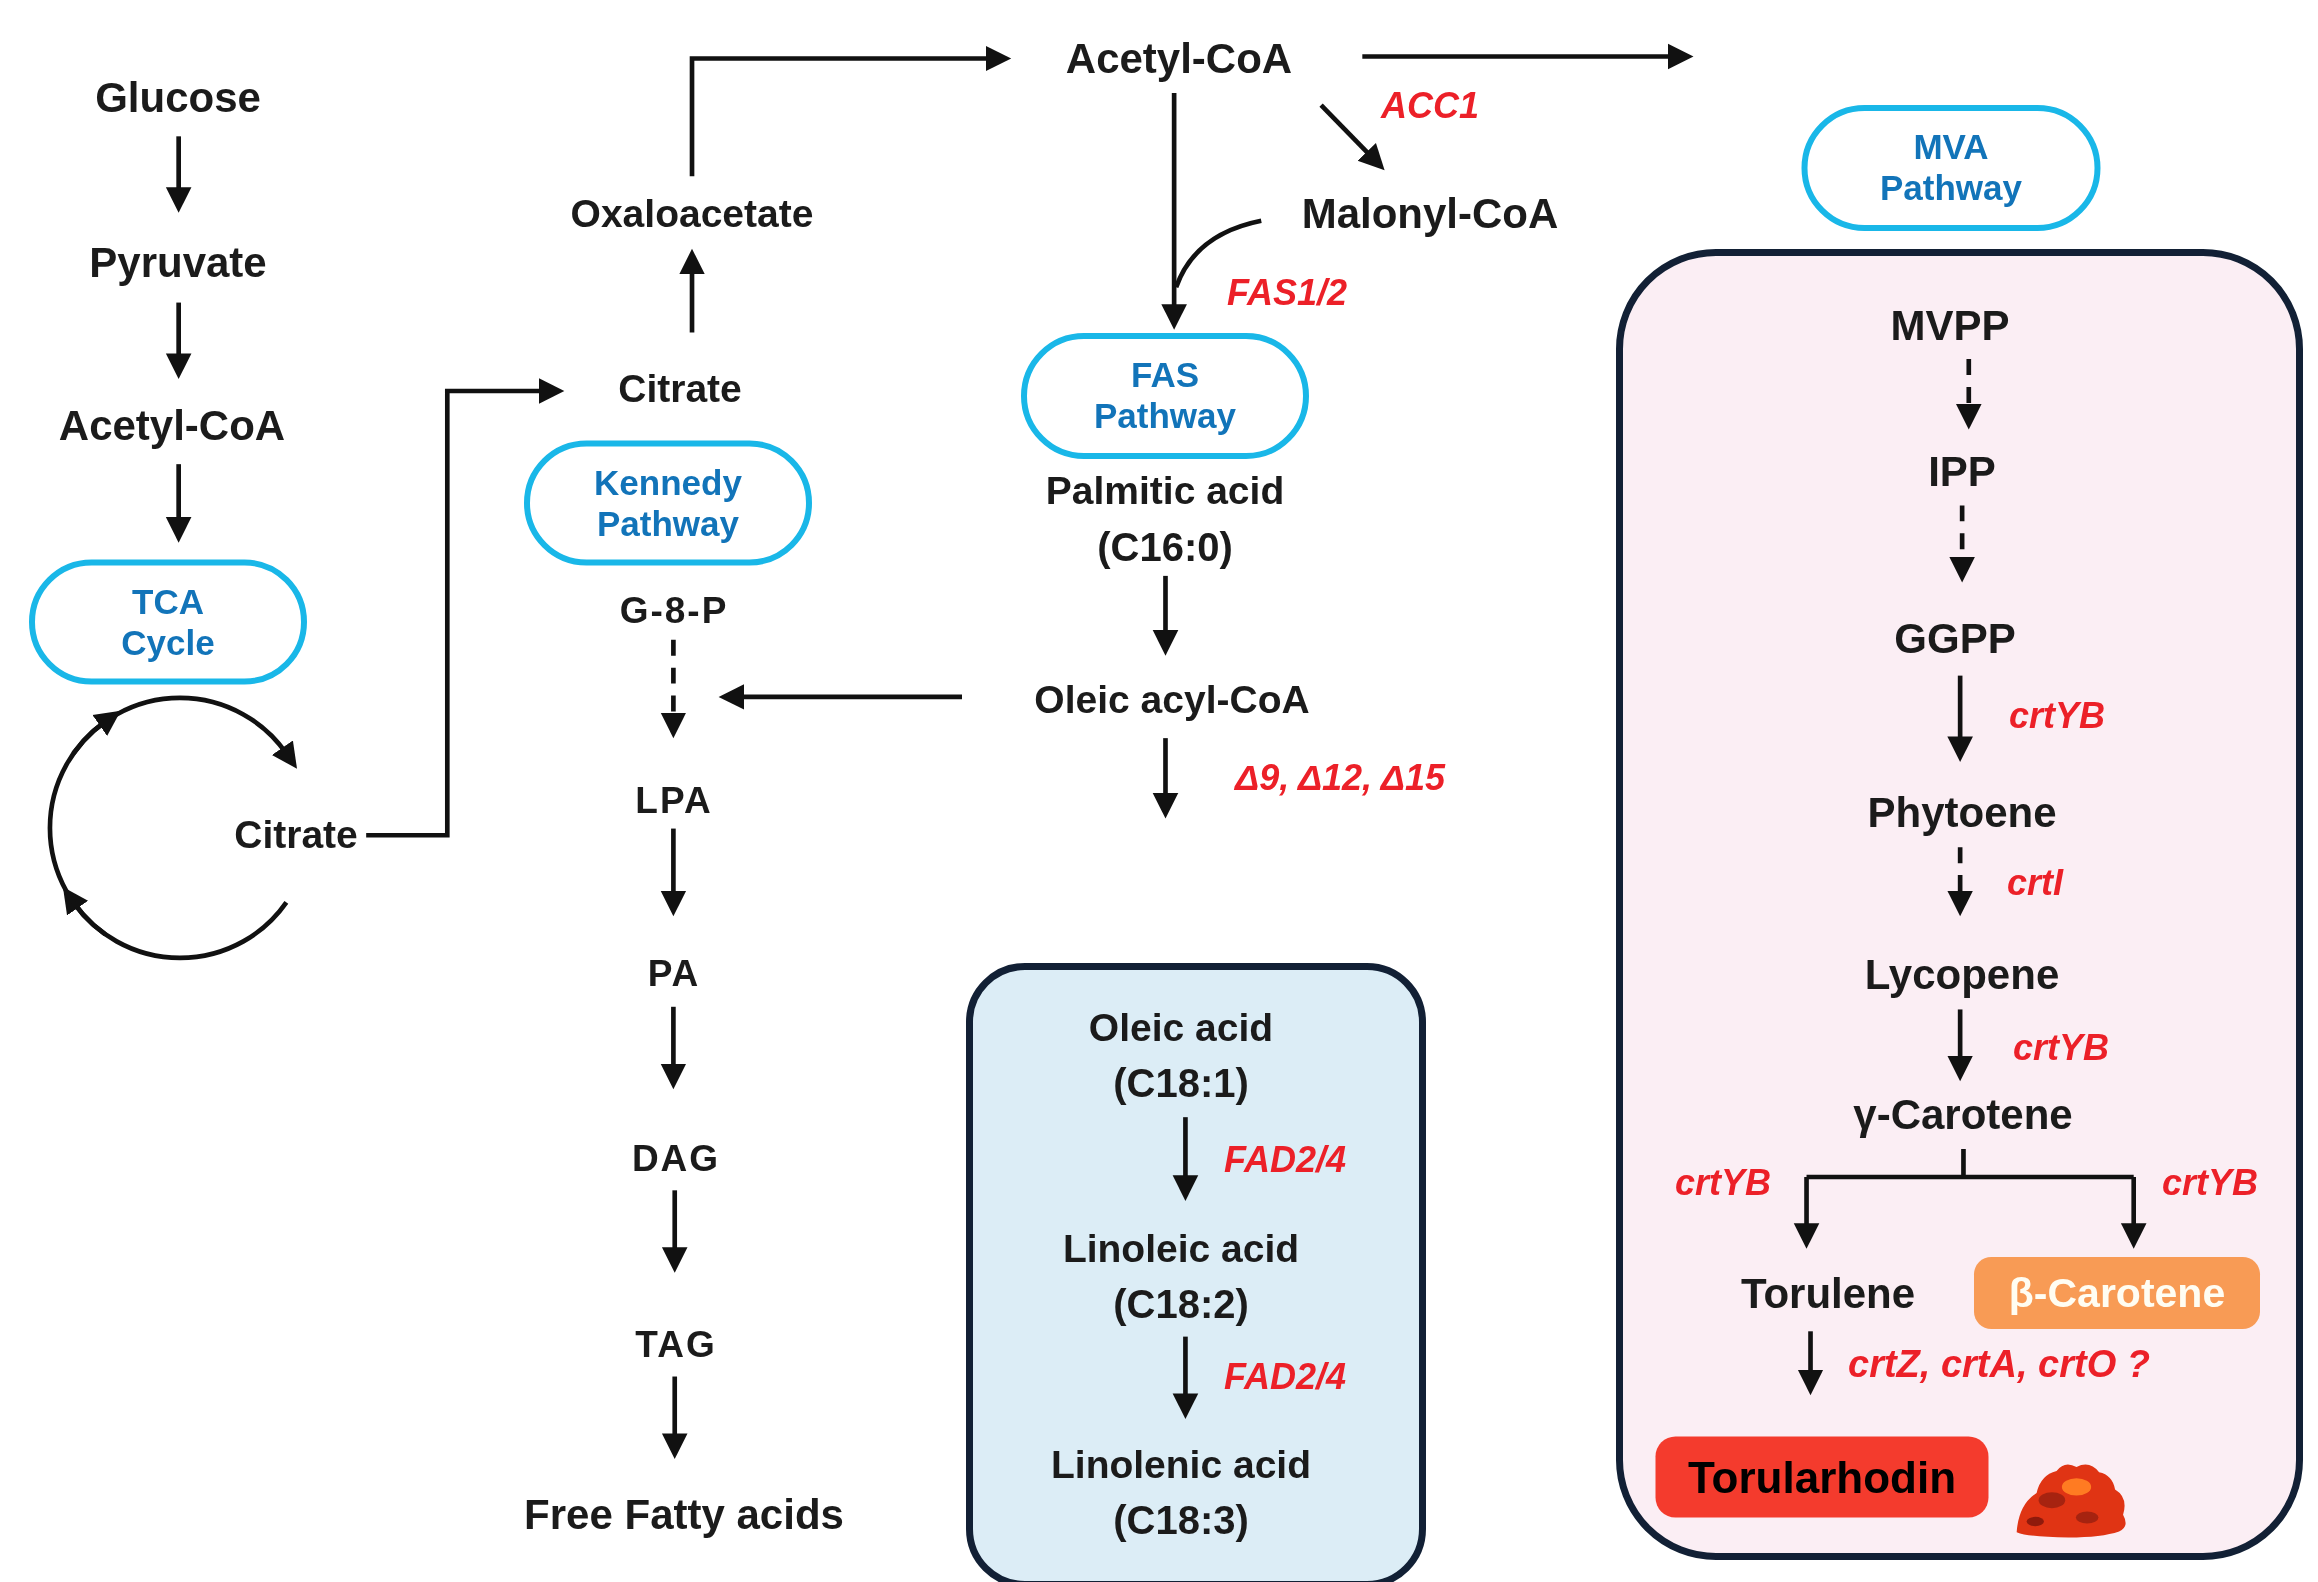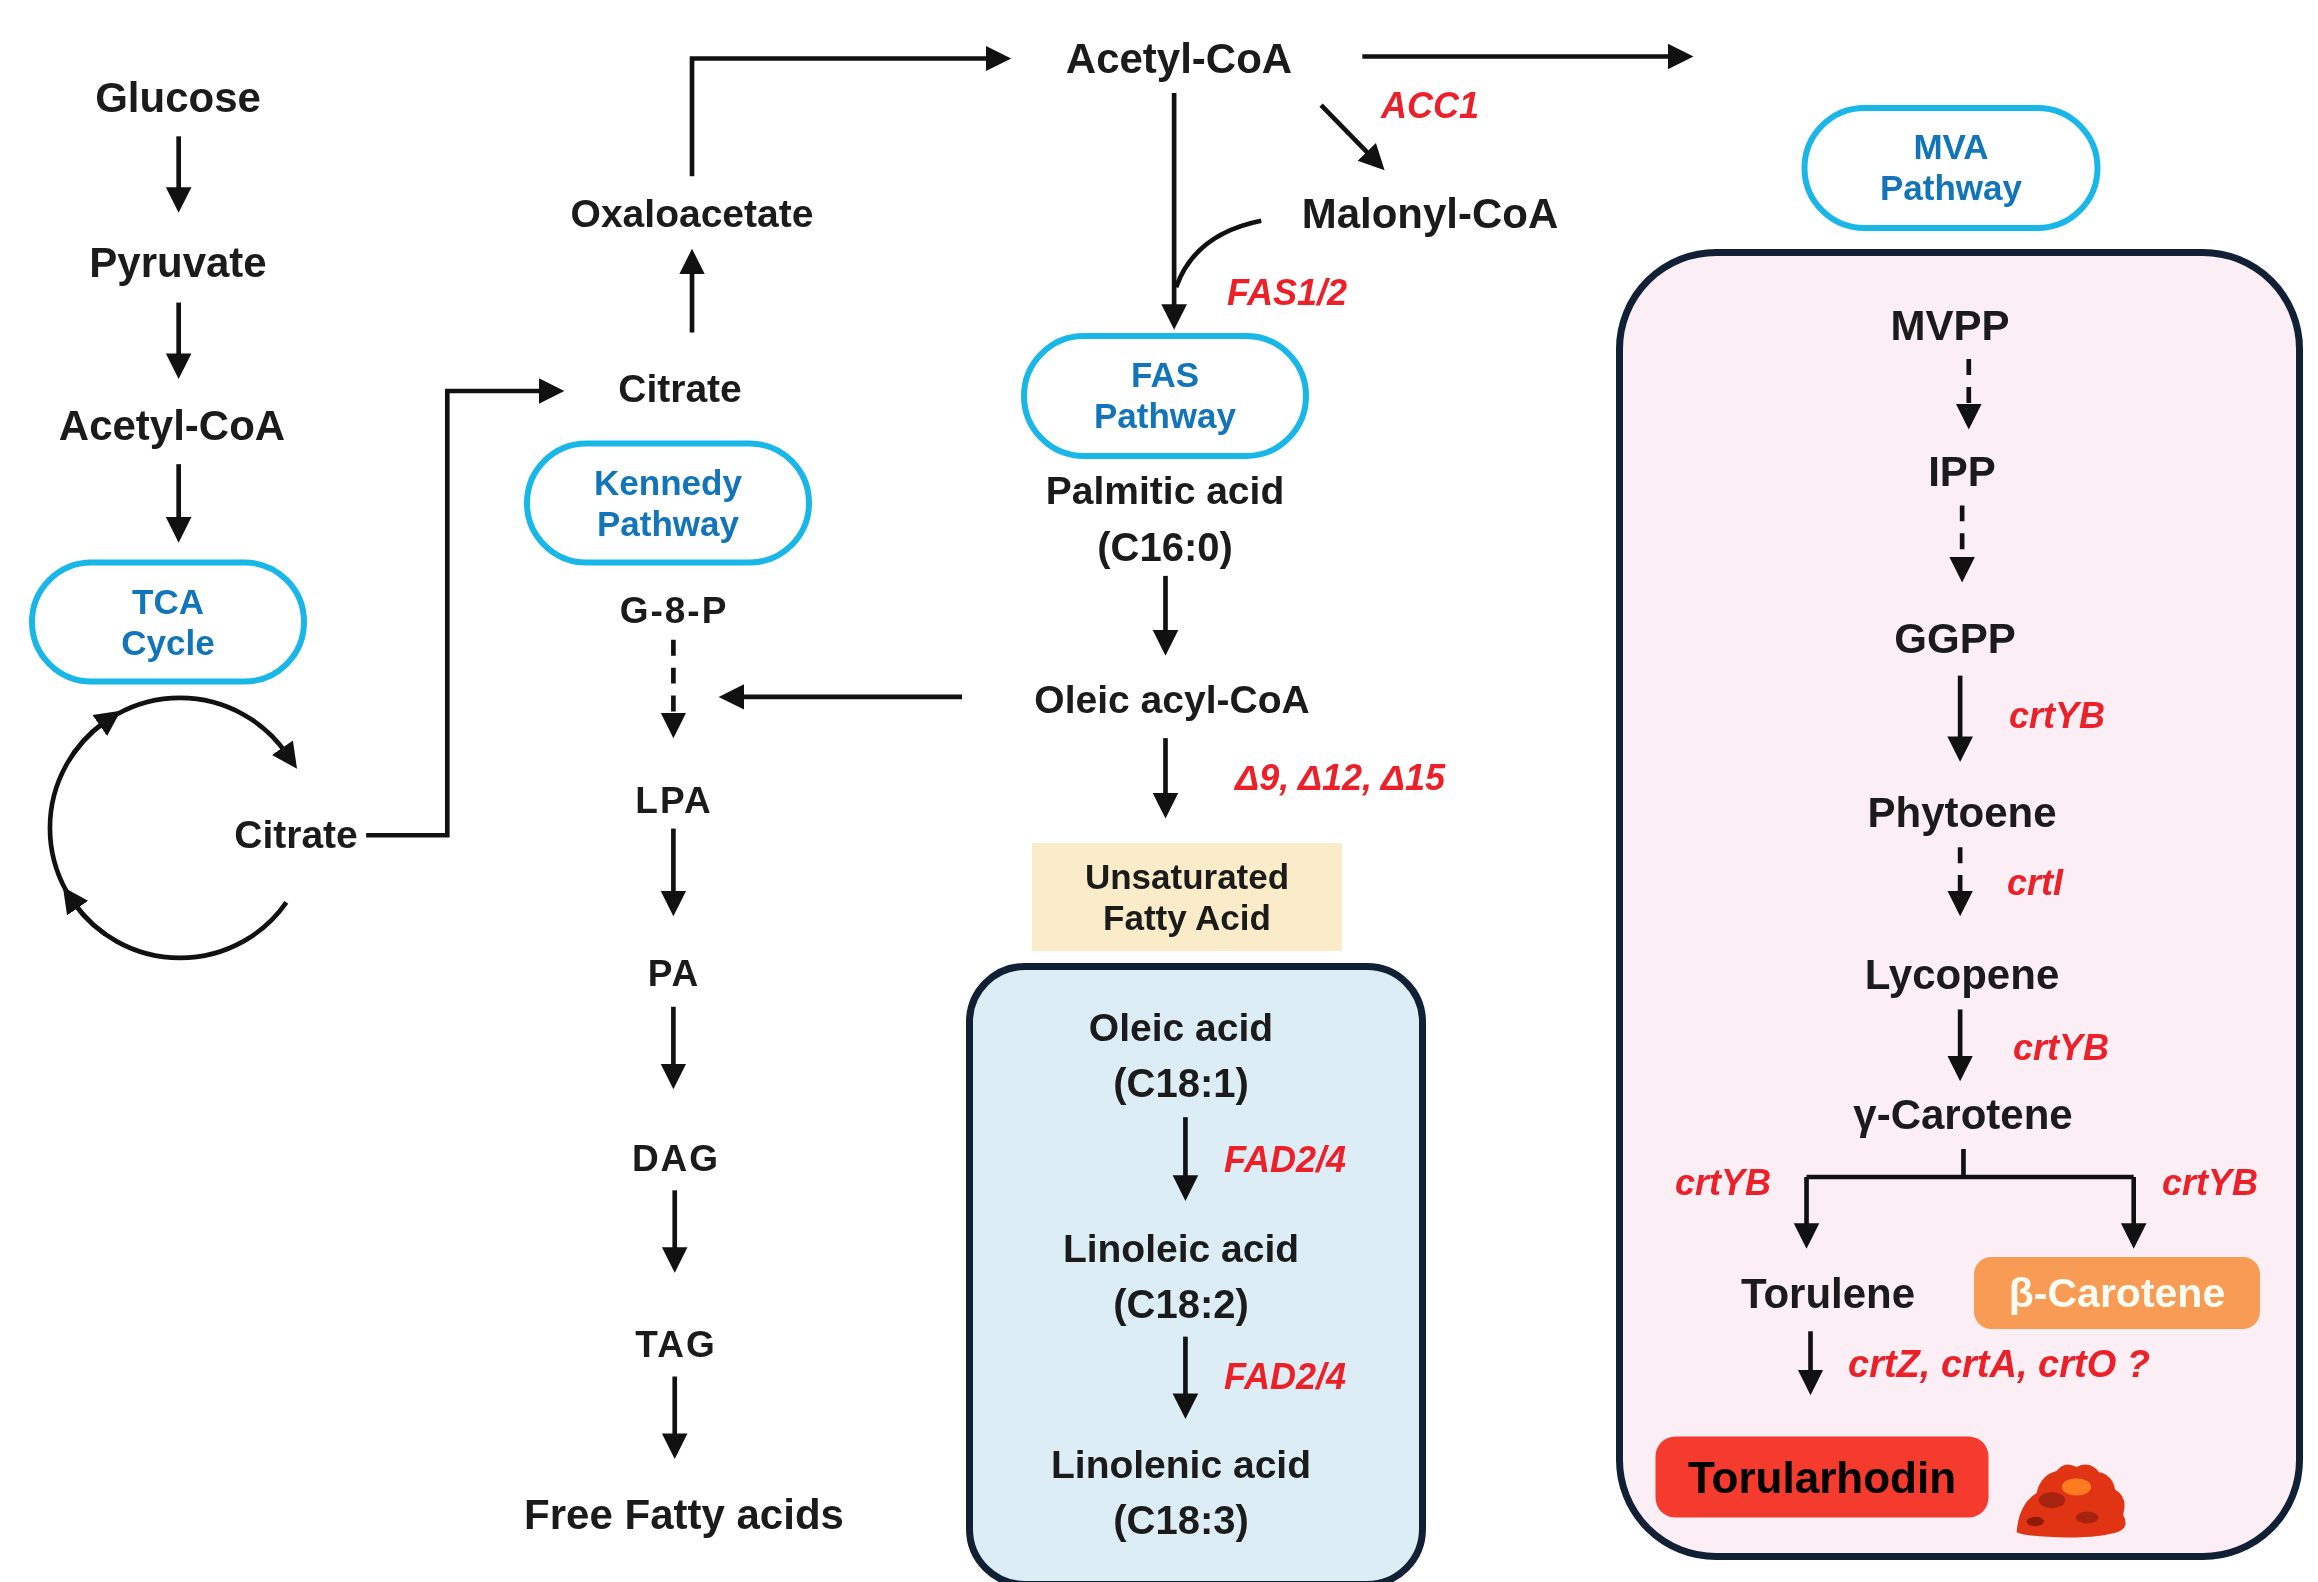--- a/index.html
+++ b/index.html
@@ -122,24 +122,20 @@
   <div class="t lg" style="left:1430px;top:214px;">Malonyl-CoA</div>
   <div class="enz" style="left:1287px;top:293px;">FAS1/2</div>
   <div class="badge" style="left:1165px;top:396px;width:276px;height:114px;">
     <span>FAS</span>
     <span>Pathway</span>
   </div>
   <div class="t" style="left:1165px;top:491px;">Palmitic acid</div>
   <div class="t sub" style="left:1165px;top:547px;">(C16:0)</div>
   <div class="t" style="left:1172px;top:700px;">Oleic acyl-CoA</div>
   <div class="enz" style="left:1340px;top:778px;">Δ9, Δ12, Δ15</div>
-  <div class="creambox" style="left:1187px;top:897px;width:310px;height:108px;">
-    <span>Unsaturated</span>
-    <span>Fatty Acid</span>
-  </div>
 
   <div class="t" style="left:1181px;top:1028px;">Oleic acid</div>
   <div class="t sub" style="left:1181px;top:1083px;">(C18:1)</div>
   <div class="enz" style="left:1285px;top:1160px;">FAD2/4</div>
   <div class="t" style="left:1181px;top:1249px;">Linoleic acid</div>
   <div class="t sub" style="left:1181px;top:1304px;">(C18:2)</div>
   <div class="enz" style="left:1285px;top:1377px;">FAD2/4</div>
   <div class="t" style="left:1181px;top:1465px;">Linolenic acid</div>
   <div class="t sub" style="left:1181px;top:1520px;">(C18:3)</div>
 

